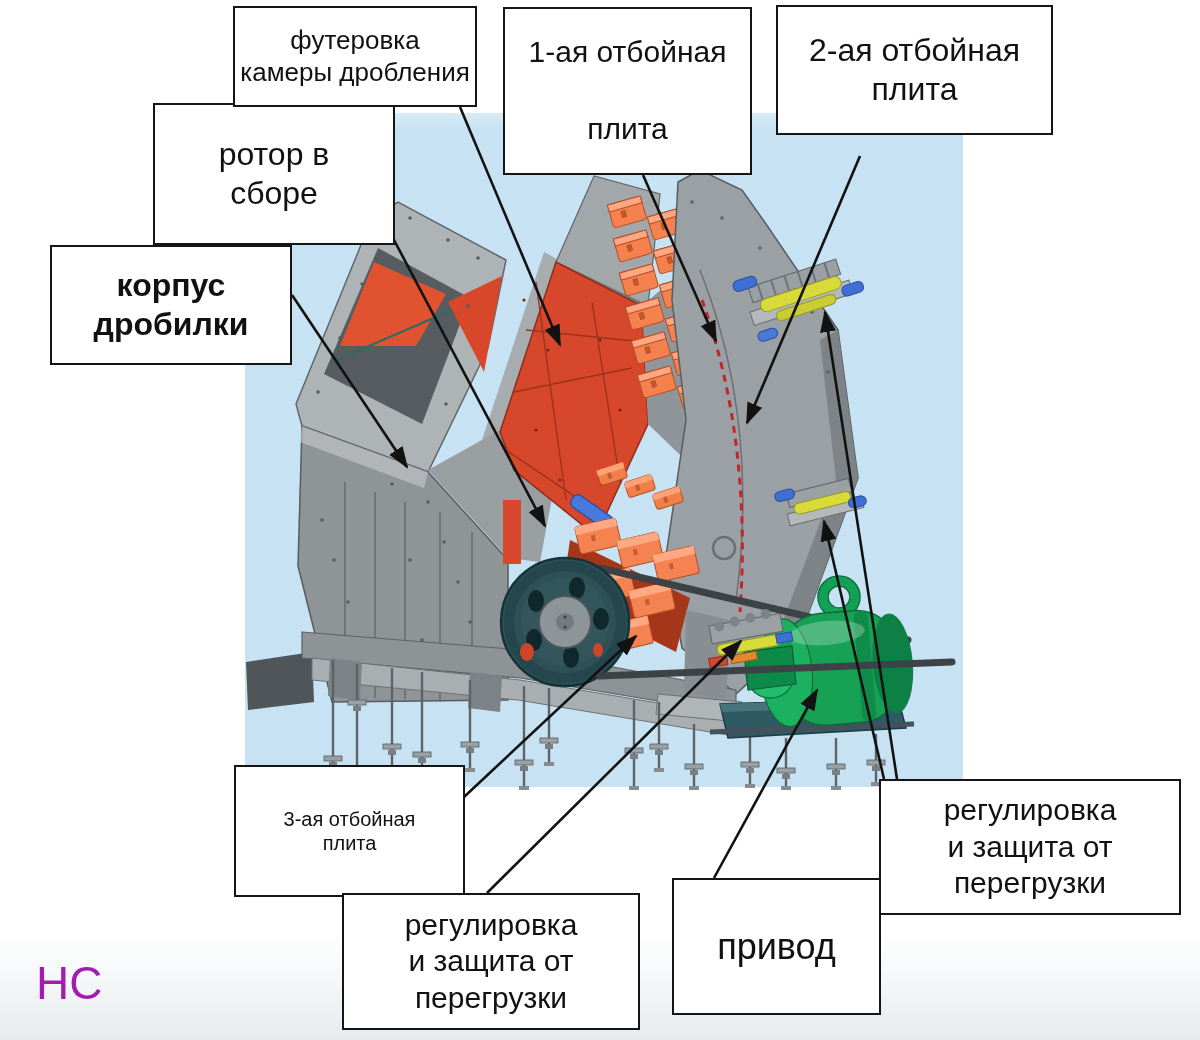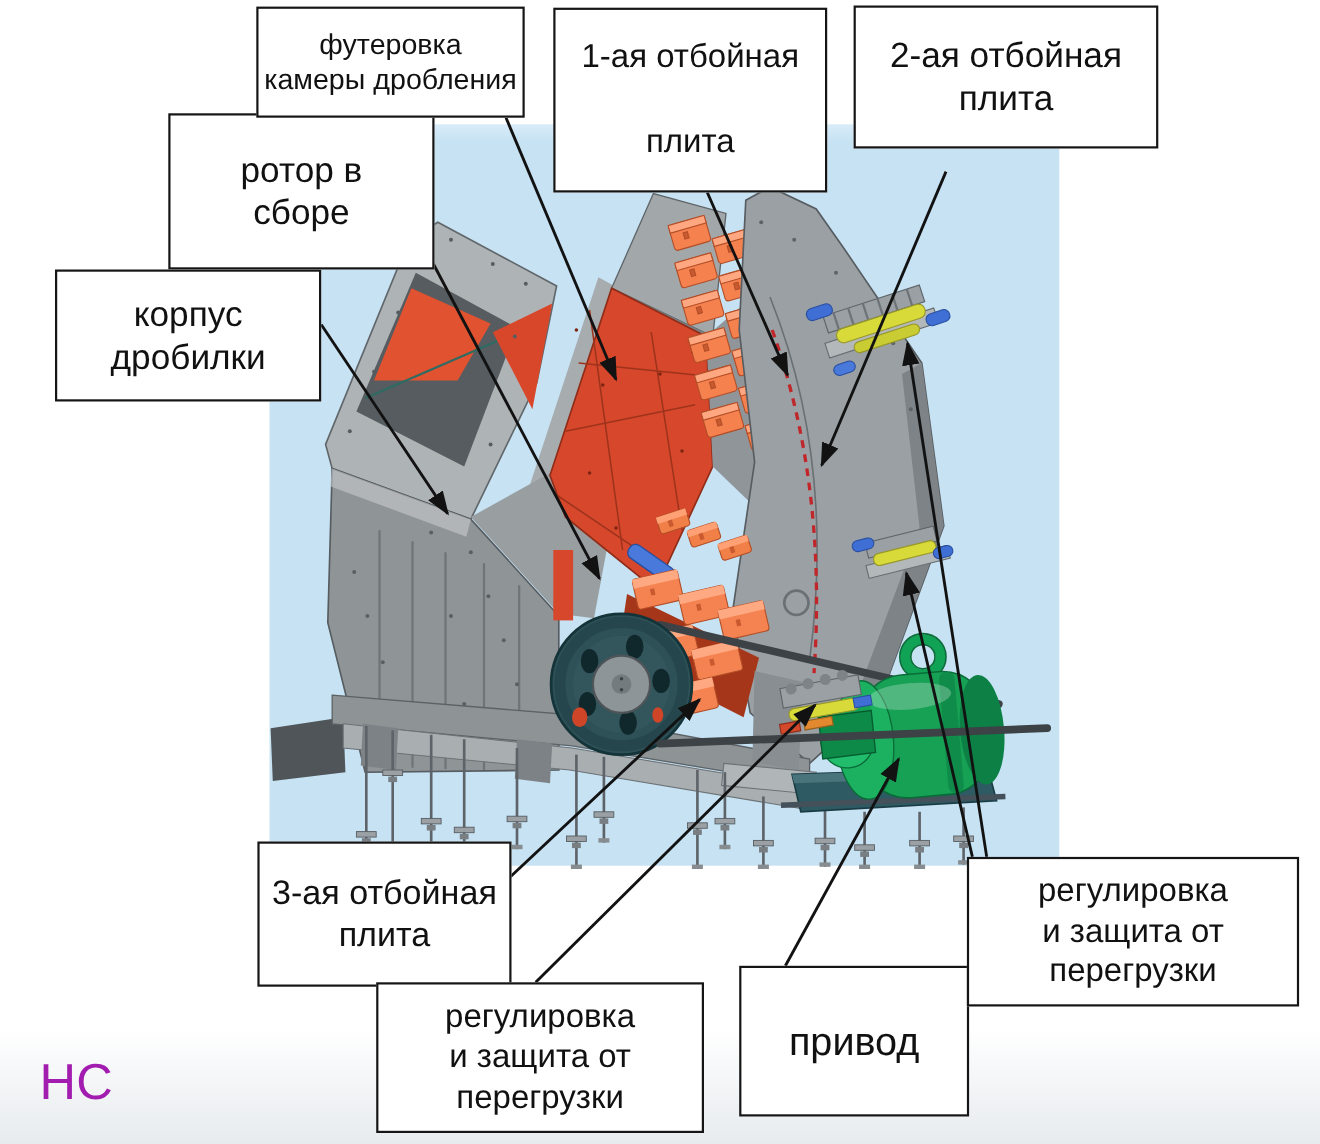--- a/index.html
+++ b/index.html
@@ -462,37 +462,37 @@
         <line x1="897" y1="779" x2="825" y2="312" stroke="#121212" stroke-width="2.6" marker-end="url(#arw)"></line>
         <line x1="884" y1="779" x2="824" y2="521" stroke="#121212" stroke-width="2.6" marker-end="url(#arw)"></line>
       </g>
   </svg>
 
   <div id="watermark">НС</div>
 <div class="label-box" style="left: 153px; top: 103px; width: 242px; height: 142px; font-size: 32px; text-align: center;">
       <div>ротор в</div>
       <div>сборе</div>
     </div>
-    <div class="label-box" style="left: 50px; top: 245px; width: 242px; height: 120px; font-size: 32px;">
+    <div class="label-box" style="left: 50px; top: 245px; width: 242px; height: 120px; font-size: 32px; font-weight: bold;">
       <div>корпус</div>
       <div>дробилки</div>
     </div>
     <div class="label-box" style="left: 233px; top: 6px; width: 244px; height: 101px; font-size: 26px;">
       <div>футеровка</div>
       <div>камеры дробления</div>
     </div>
     <div class="label-box" style="left: 503px; top: 7px; width: 249px; height: 168px; font-size: 30px; gap: 40px;">
       <div>1-ая отбойная</div>
       <div>плита</div>
     </div>
     <div class="label-box" style="left: 776px; top: 5px; width: 277px; height: 130px; font-size: 32px;">
       <div>2-ая отбойная</div>
       <div>плита</div>
     </div>
-    <div class="label-box" style="left: 234px; top: 765px; width: 231px; height: 132px; font-size: 31px;">
+    <div class="label-box" style="left: 234px; top: 765px; width: 231px; height: 132px; font-size: 20px;">
       <div>3-ая отбойная</div>
       <div>плита</div>
     </div>
     <div class="label-box" style="left: 342px; top: 893px; width: 298px; height: 137px; font-size: 30px;">
       <div>регулировка</div>
       <div>и защита от</div>
       <div>перегрузки</div>
     </div>
     <div class="label-box" style="left: 636px; top: 878px; width: 209px; height: 137px; font-size: 36px; margin-left: 36px;">
       <div>привод</div>

